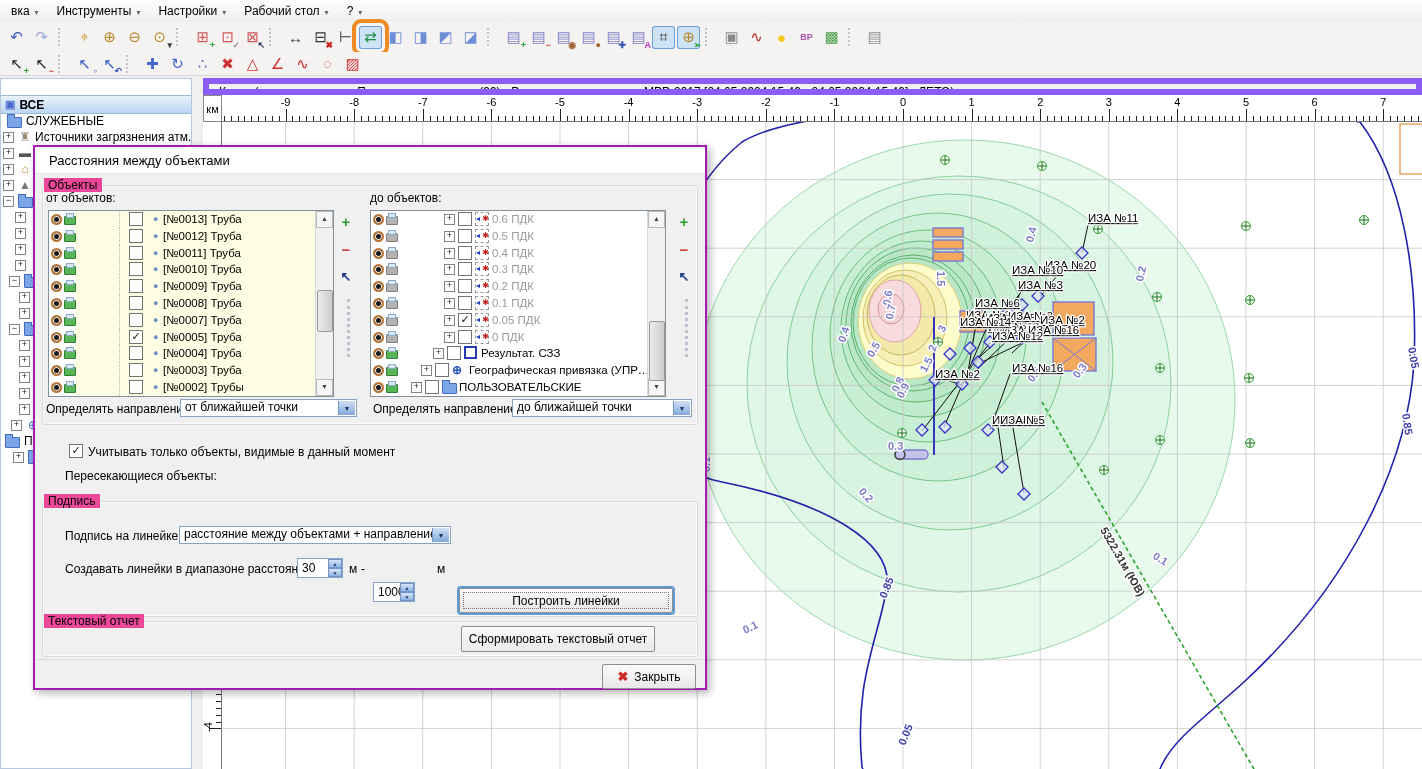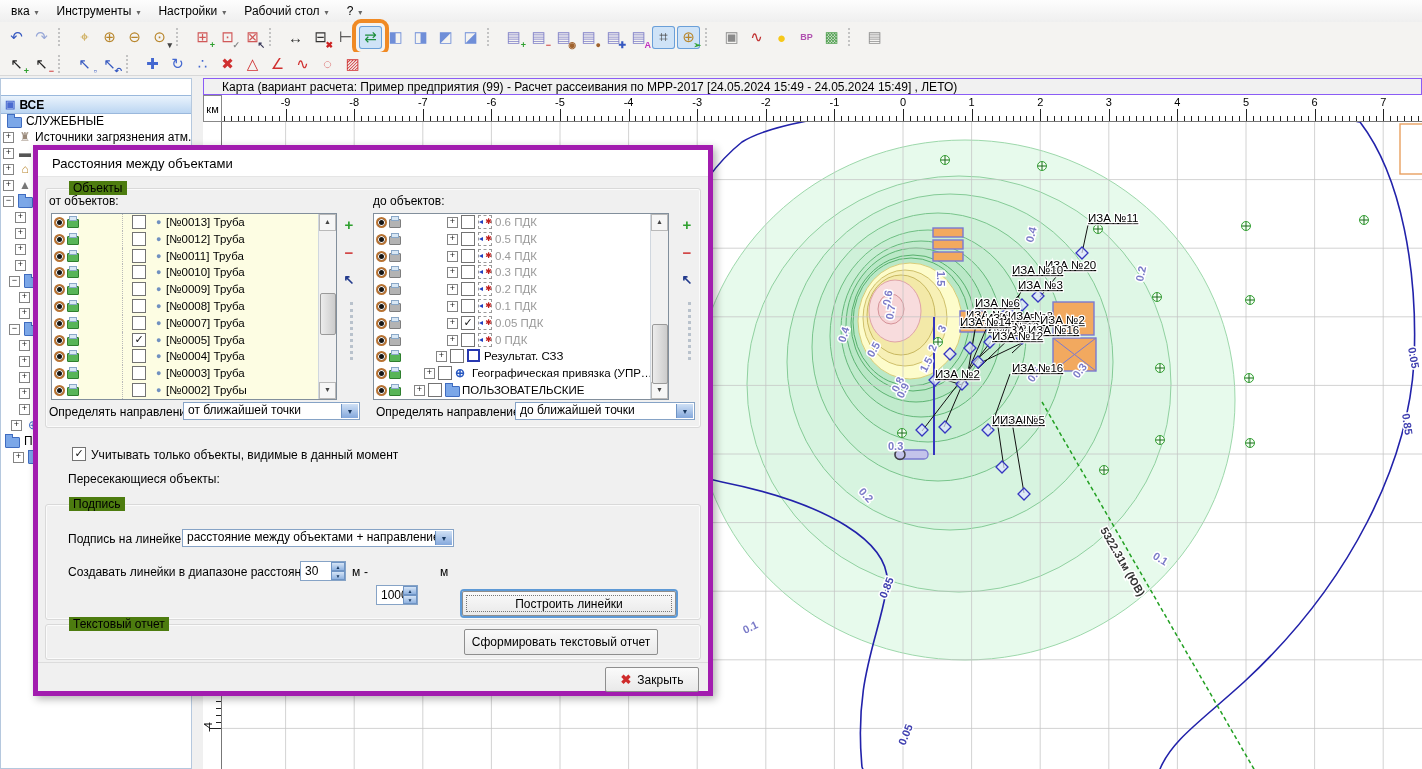--- a/index.html
+++ b/index.html
@@ -30,39 +30,39 @@
   .tree-row{position:absolute;height:16px;display:flex;align-items:center;white-space:nowrap}
   .exp{width:9px;height:9px;border:1px solid #848484;background:#fff;flex:none;margin-right:4px;
        font-size:9px;line-height:7px;text-align:center;color:#222}
   .tree-glyph{width:14px;flex:none;text-align:center;font-size:12px;margin-right:3px;line-height:14px}
   .fldr{width:13px;height:9px;background:#7ba7e8;border:1px solid #3f6cc0;border-radius:1px;position:relative;
         flex:none;margin:3px 4px 0 0}
   .fldr::before{content:"";position:absolute;top:-4px;left:-1px;width:6px;height:3px;background:#7ba7e8;
         border:1px solid #3f6cc0;border-bottom:none}
   
   #map-title{position:absolute;left:203px;top:78px;width:1219px;height:17px;background:#f1f1f1;
-             border:1px solid #8b5cf6;box-sizing:border-box;padding:1px 18px;white-space:nowrap;overflow:hidden}
+             border:6px solid #8b5cf6;box-sizing:border-box;padding:1px 10px;white-space:nowrap;overflow:hidden}
   #ruler-corner{position:absolute;left:203px;top:95px;width:19px;height:27px;background:#fff;border:1px solid #888;
                 box-sizing:border-box;display:flex;align-items:center;justify-content:center;font-size:11px}
   #h-ruler{position:absolute;left:222px;top:95px;width:1200px;height:27px;background:#fff;
            border-bottom:1px solid #777;box-sizing:border-box;overflow:hidden}
   .h-tick{position:absolute;bottom:0;width:1px;background:#222}
   .h-lab{position:absolute;top:1px;font-size:11px;transform:translateX(-50%)}
   #v-ruler{position:absolute;left:203px;top:122px;width:19px;height:647px;background:#fff;
            border-right:1px solid #777;box-sizing:border-box;overflow:hidden}
   .v-tick{position:absolute;right:0;height:1px;background:#222}
   .v-lab{position:absolute;right:8px;font-size:11px;transform:rotate(-90deg)}
   #map-svg{position:absolute;left:222px;top:122px;width:1200px;height:647px;background:#fff}
   
   #dialog{position:absolute;left:33px;top:145px;width:670px;height:541px;background:#f0f0f0;
-          border:5px solid #a21caf;box-shadow:3px 3px 8px rgba(0,0,0,.3)}
+          border:2px solid #a21caf;box-shadow:3px 3px 8px rgba(0,0,0,.3)}
   #dialog-title{height:26px;background:#fff;border-bottom:1px solid #e5e5e5;display:flex;align-items:center;
                 padding-left:14px;font-size:13px}
   .group{position:absolute;border:1px solid #d9d9d9;border-radius:3px;box-shadow:inset 0 0 0 1px #fbfbfb}
-  .group-label{position:absolute;top:-8px;left:23px;background:#4d7c0f;padding:0 4px}
+  .group-label{position:absolute;top:-8px;left:1px;background:#ec4899;padding:0 4px}
   .dlabel{position:absolute;white-space:nowrap}
   .list{position:absolute;border:1px solid #828f9c;background:#fff;overflow:hidden}
   .lrow{position:absolute;left:0;right:17px;height:16.8px}
   .lrow .cream{position:absolute;left:26px;right:0;top:0;bottom:0;background:#fdfde3}
   .eye{position:absolute;left:2px;top:3px;width:7px;height:7px;border-radius:50%;background:#151515;
        border:2px solid #b87333;box-shadow:inset 0 0 0 1px #fff}
   .printer{position:absolute;left:15px;top:5px;width:10px;height:7px;border-radius:1px;background:#58b558;
            border:1px solid #2e7e2e}
   .printer::before{content:"";position:absolute;top:-4px;left:1px;width:6px;height:3px;background:#d9e8f5;border:1px solid #8aa8c8}
   .printer.gray{background:#b3b3b3;border-color:#7d7d7d}

